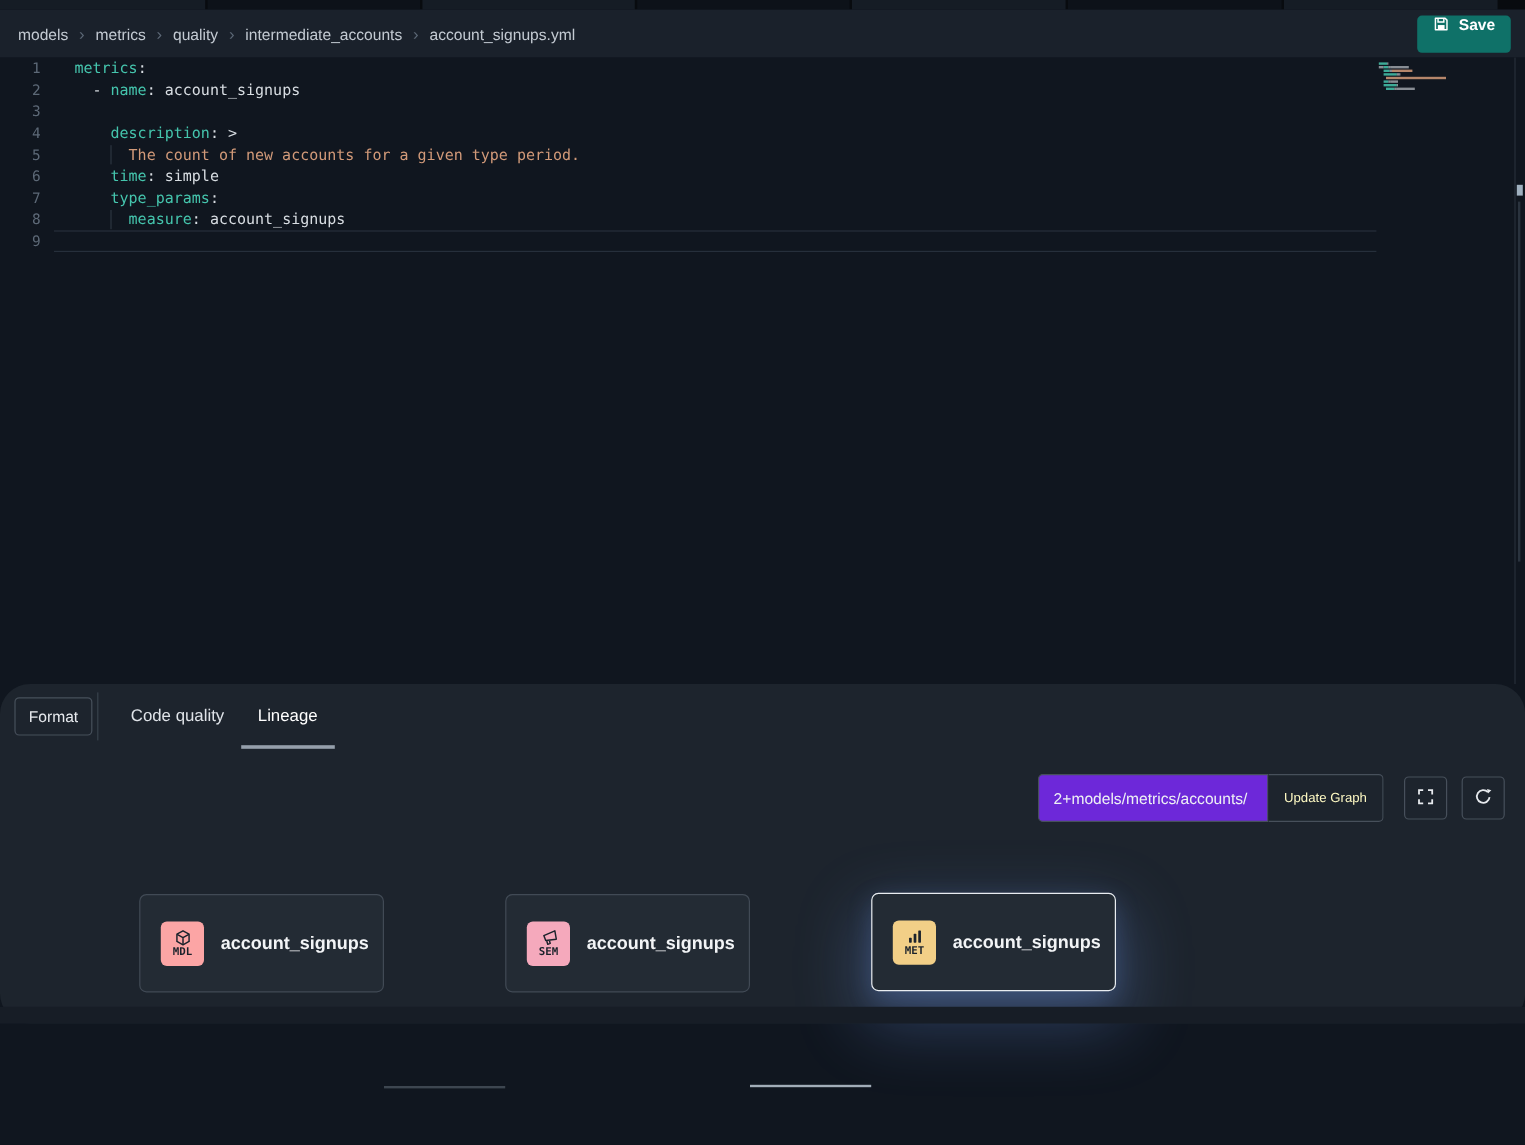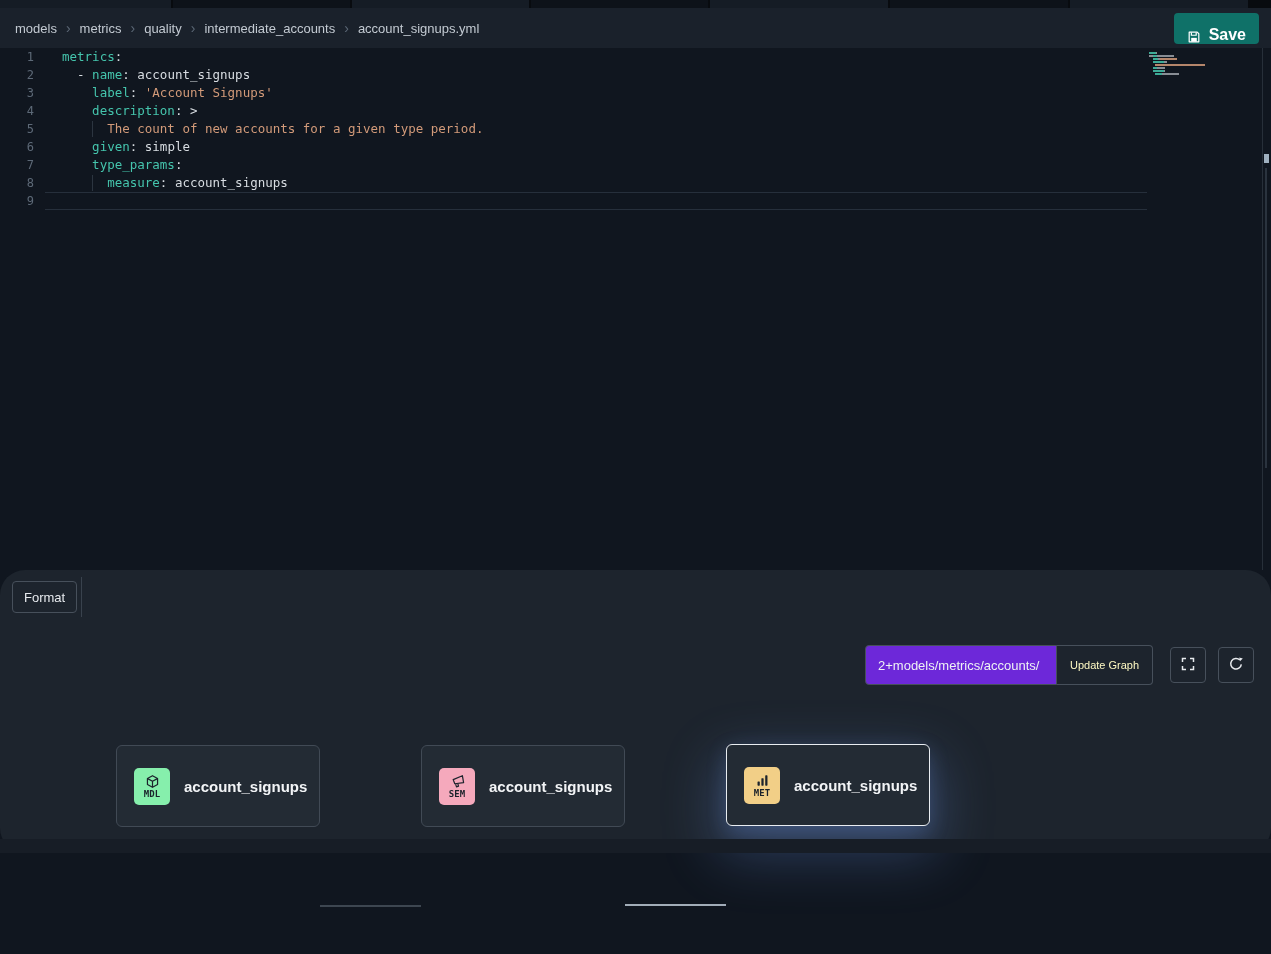--- a/index.html
+++ b/index.html
@@ -10,21 +10,21 @@
   
   .tabs-strip { position:absolute; top:0; left:0; width:100%; height:8px; background:#080b0f; display:flex; gap:2px; }
   .tab-seg { height:100%; background:#151c25; }
   .tab-seg.alt { background:#0d1219; }
 
   
   .breadcrumb-bar { position:absolute; top:8px; left:0; width:100%; height:40px; background:#1a212b; display:flex; align-items:center; padding:0 12px 0 15px; }
   .breadcrumb { display:flex; align-items:center; gap:9px; font-size:13px; color:#c3cad2; }
   .crumb { cursor:pointer; }
   .crumb-sep { color:#5c6876; font-size:14px; }
-  .save-btn { margin-left:auto; display:flex; align-items:flex-end; gap:8px; background:#0f7168; color:#fff; border:none; border-radius:4px; height:31px; padding:0 13px; font-size:16px; font-weight:bold; font-family:"Liberation Sans",sans-serif; cursor:pointer; }
+  .save-btn { margin-left:auto; display:flex; align-items:flex-start; gap:8px; background:#0f7168; color:#fff; border:none; border-radius:4px; height:31px; padding:0 13px; font-size:13px; font-weight:bold; font-family:"Liberation Sans",sans-serif; cursor:pointer; }
   .save-icon { display:flex; align-items:center; }
 
   
   .editor { position:absolute; top:48px; left:0; width:100%; height:522px; background:#10161f; font-family:"DejaVu Sans Mono", monospace; font-size:12.5px; }
   #code-lines { padding-top:0; }
   .code-row { position:relative; display:flex; height:18px; line-height:18px; white-space:pre; cursor:text; }
   .gutter { width:34px; text-align:right; color:#5d6977; font-size:12px; flex:none; }
   .code-content { display:block; margin-left:11px; padding-left:17px; width:1102px; }
   .code-row.active .code-content { border-top:1px solid #262f3b; border-bottom:1px solid #262f3b; }
   .tok-key { color:#45c5ad; }
@@ -109,24 +109,24 @@
           </svg>
       </span>
       <span>Save</span>
     </button>
   </div>
 
   <div class="editor">
     <div id="code-lines">
         <div class="code-row"><span class="gutter">1</span><span class="code-content"><span class="tok-key">metrics</span><span class="tok-plain">:</span></span></div>
         <div class="code-row"><span class="gutter">2</span><span class="code-content"><span class="tok-plain">  - </span><span class="tok-key">name</span><span class="tok-plain">: </span><span class="tok-val">account_signups</span></span></div>
-        <div class="code-row"><span class="gutter">3</span><span class="code-content"><span class="tok-plain">    </span><span class="tok-key">label</span><span class="tok-plain">: </span><span class="tok-str">'Account Signups'</span></span></div>
+        <div class="code-row"><span class="gutter">3</span></div>
         <div class="code-row"><span class="gutter">4</span><span class="code-content"><span class="tok-plain">    </span><span class="tok-key">description</span><span class="tok-plain">: </span><span class="tok-plain">&gt;</span></span></div>
         <div class="code-row"><span class="gutter">5</span><span class="indent-guide"></span><span class="code-content"><span class="tok-plain">      </span><span class="tok-str">The count of new accounts for a given type period.</span></span></div>
-        <div class="code-row"><span class="gutter">6</span><span class="code-content"><span class="tok-plain">    </span><span class="tok-key">given</span><span class="tok-plain">: </span><span class="tok-val">simple</span></span></div>
+        <div class="code-row"><span class="gutter">6</span><span class="code-content"><span class="tok-plain">    </span><span class="tok-key">time</span><span class="tok-plain">: </span><span class="tok-val">simple</span></span></div>
         <div class="code-row"><span class="gutter">7</span><span class="code-content"><span class="tok-plain">    </span><span class="tok-key">type_params</span><span class="tok-plain">:</span></span></div>
         <div class="code-row"><span class="gutter">8</span><span class="indent-guide"></span><span class="code-content"><span class="tok-plain">      </span><span class="tok-key">measure</span><span class="tok-plain">: </span><span class="tok-val">account_signups</span></span></div>
         <div class="code-row active"><span class="gutter">9</span><span class="code-content"></span></div>
       </div>
     <div class="minimap">
         <div class="mm-row">
           <span class="mm-key" style="width: 7px;"></span>
           <span class="mm-plain" style="width: 1px;"></span>
         </div>
         <div class="mm-row">
@@ -172,20 +172,24 @@
       </div>
     <div class="editor-scrollbar">
       <div class="scroll-tick"></div>
       <div class="scroll-thumb"></div>
     </div>
   </div>
 
   <div class="bottom-panel">
     <button class="format-btn">Format</button>
     <div class="header-divider"></div>
+    <div class="panel-tabs">
+        <div class="panel-tab">Code quality</div>
+        <div class="panel-tab active">Lineage</div>
+      </div>
 
     <div class="selector-group">
       <input class="selector-input" readonly="" value="2+models/metrics/accounts/" style="">
       <button class="update-btn">Update Graph</button>
     </div>
     <button class="icon-btn fullscreen-btn">
       <span>
         <svg width="16" height="16" viewBox="0 0 16 16" fill="none" stroke="#e7eaee" stroke-width="1.5">
             <path d="M6 2.5H2.5V6"></path>
             <path d="M10 2.5h3.5V6"></path>
@@ -200,21 +204,21 @@
             <path d="M13.3 8.3 A5.3 5.3 0 1 1 11.9 4.1" stroke="#e7eaee" stroke-width="1.5"></path>
             <polygon points="11.2,1.4 14.8,2.5 12.0,5.3" fill="#e7eaee"></polygon>
           </svg>
       </span>
     </button>
 
     <div class="lineage-canvas">
       <div class="ledge edge-1"></div>
       <div class="ledge edge-2"></div>
     <div class="lnode" style="left: 116px; top: 55px;">
-          <div class="badge" style="background: #86efac; text-align: right;">
+          <div class="badge" style="background: #fca5a5; text-align: right;">
             <svg width="15" height="15" viewBox="0 0 16 16" fill="none" stroke="#1c232c" stroke-width="1.3" stroke-linejoin="round">
               <path d="M8 1.8 13.4 4.8v6.4L8 14.2 2.6 11.2V4.8Z"></path>
               <path d="M2.8 4.9 8 7.8l5.2-2.9M8 7.8v6.2"></path>
             </svg>
             <div class="badge-label">MDL</div>
           </div>
           <div class="node-label">account_signups</div>
         </div>
         <div class="lnode" style="left: 421px; top: 55px;">
           <div class="badge" style="background: rgb(245, 169, 188);">

